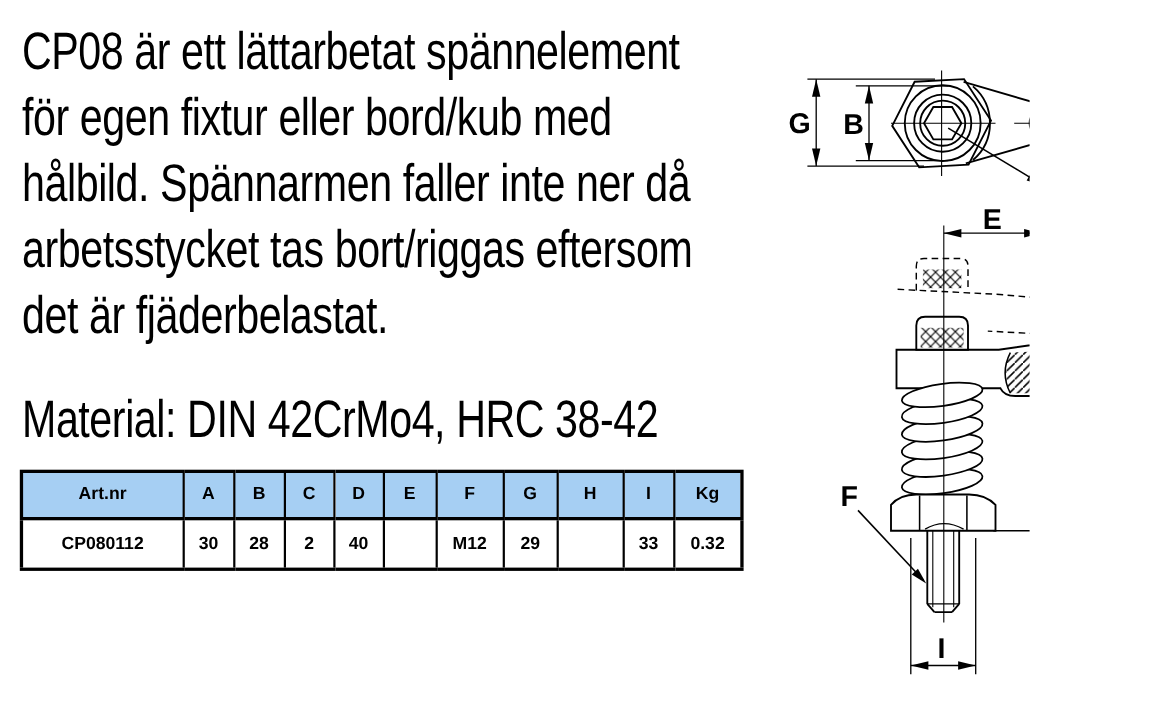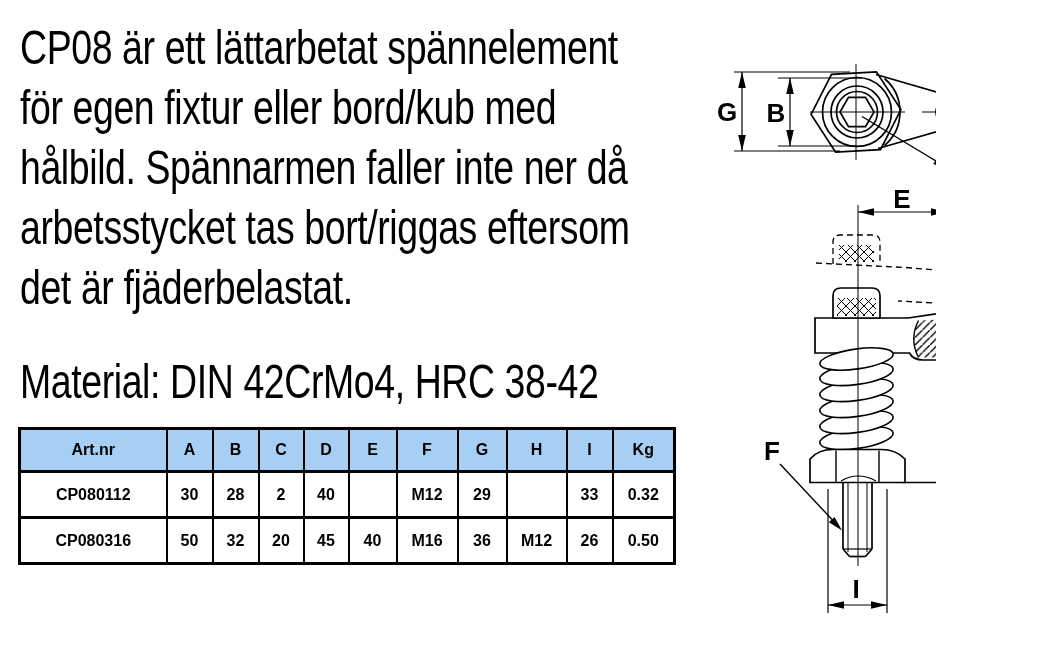--- a/index.html
+++ b/index.html
@@ -84,33 +84,20 @@
           <td>28</td>
           <td>2</td>
           <td>40</td>
           <td></td>
           <td>M12</td>
           <td>29</td>
           <td></td>
           <td>33</td>
           <td>0.32</td>
         </tr>
-        <tr>
-          <td class="art">CP080316</td>
-          <td>50</td>
-          <td>32</td>
-          <td>20</td>
-          <td>45</td>
-          <td>40</td>
-          <td>M16</td>
-          <td>36</td>
-          <td>M12</td>
-          <td>26</td>
-          <td>0.50</td>
-        </tr>
       </tbody>
   </table>
 
   <svg class="drawing" width="1060" height="654" viewBox="0 0 1060 654">
     <defs>
       <pattern id="xh" patternUnits="userSpaceOnUse" width="9" height="9">
         <path d="M0 0L9 9M9 0L0 9" stroke="#000" stroke-width="1" fill="none"></path>
       </pattern>
       <pattern id="hh" patternUnits="userSpaceOnUse" width="7.5" height="7.5">
         <path d="M-1 8.5L8.5 -1" stroke="#000" stroke-width="1.4" fill="none"></path>

